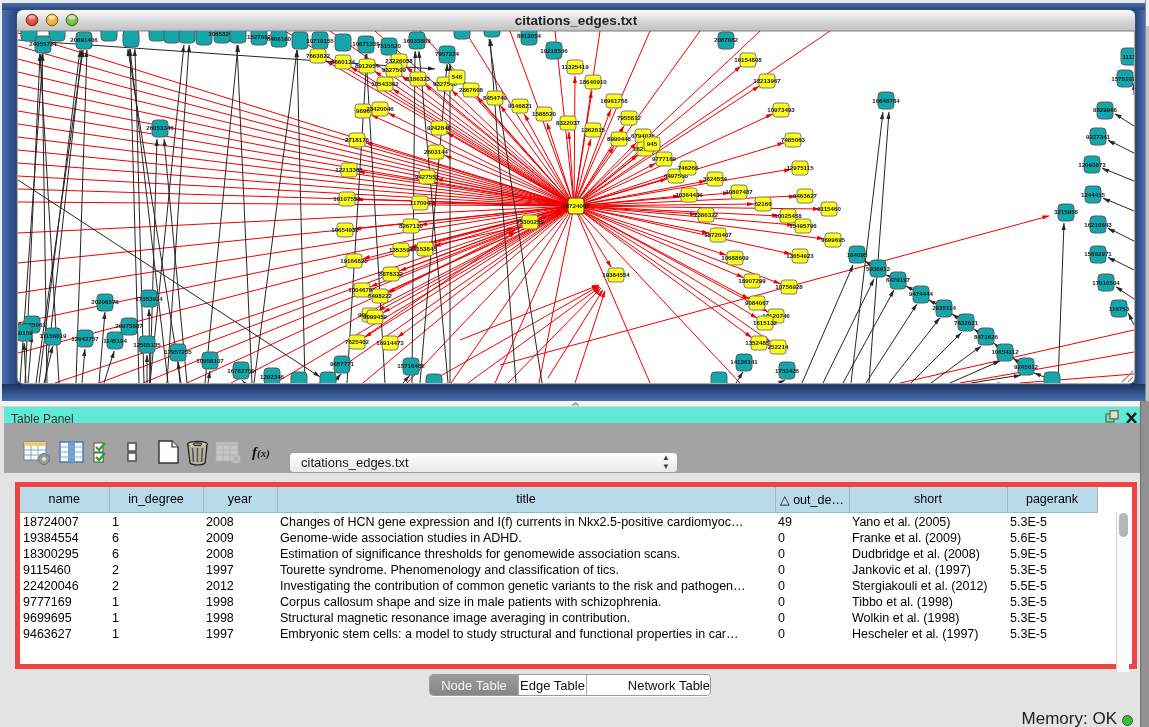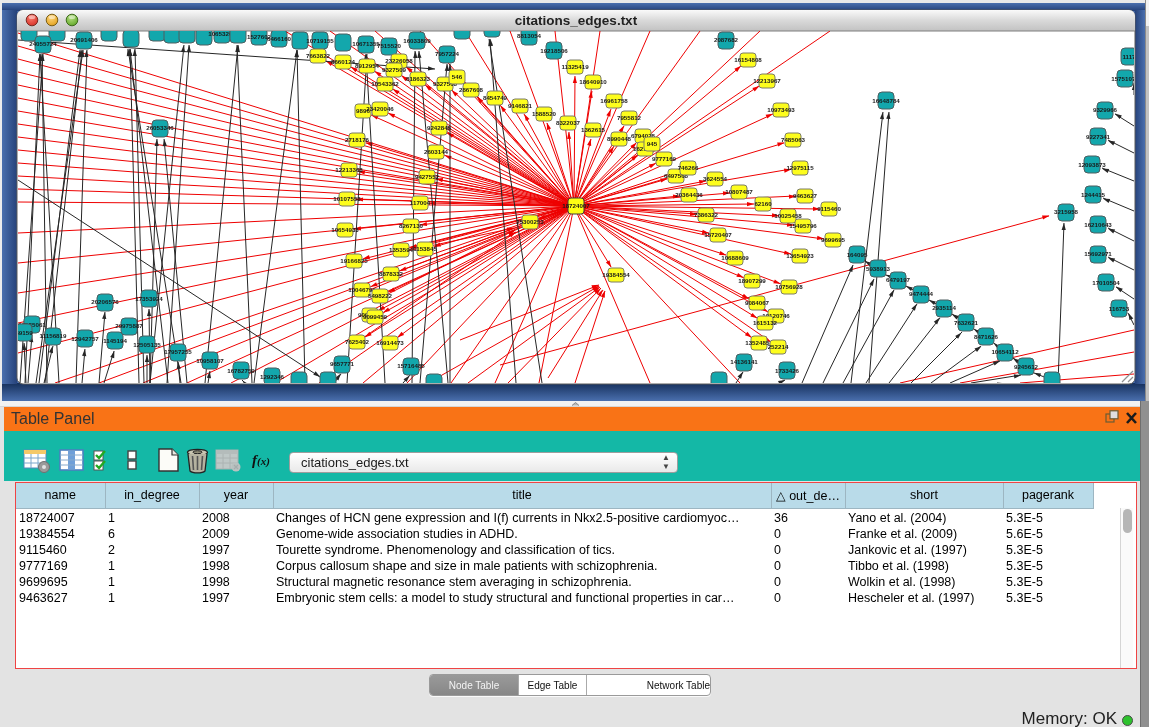--- a/index.html
+++ b/index.html
@@ -1,32 +1,32 @@
 <!DOCTYPE html>
 <html><head><meta charset="utf-8"><style>
 * { margin:0; padding:0; box-sizing:border-box; }
 body { width:1149px; height:727px; font-family:"Liberation Sans", sans-serif; background:#e9e9e9; overflow:hidden; position:relative; }
 #top { position:absolute; left:0; top:0; width:1149px; height:401px; }
 #bottom { position:absolute; left:0; top:401px; width:1140px; height:326px; background:#e3e3e3; }
 #rstrip { position:absolute; left:1140px; top:401px; width:9px; height:326px; background:#909090; border-left:1px solid #6f6f6f; }
 #rstrip2 { position:absolute; left:1145px; top:0; width:4px; height:401px; background:#c2c2c2; border-left:1px solid #8a8a8a; }
 #rstrip2 .cap { position:absolute; left:0; top:0; width:4px; height:26px; background:#f2f2f2; }
 #split { position:absolute; left:0; top:0; width:1140px; height:6px; background:#f2f2f2; border-bottom:1px solid #d6d6d6; }
-#tpbar { position:absolute; left:4px; top:6px; width:1136px; height:24px; background:#f97316; color:#333; font-size:16px; line-height:24px; padding-left:7px; }
+#tpbar { position:absolute; left:4px; top:6px; width:1136px; height:24px; background:#5eead4; color:#333; font-size:12px; line-height:24px; padding-left:7px; }
 #tpbar .icons { position:absolute; right:1px; top:3px; }
-#toolbar { position:absolute; left:4px; top:30px; width:1136px; height:50px; background:#14b8a6; }
+#toolbar { position:absolute; left:4px; top:22px; width:1136px; height:50px; background:#a3a3a3; }
 #combo { position:absolute; left:289px; top:51px; z-index:5; width:389px; height:21px; border:1px solid #9e9e9e; border-radius:4px; background:linear-gradient(#ffffff,#e9e9e9); font-size:13px; color:#1a1a1a; line-height:20px; padding-left:11px; }
 #combo .arr { position:absolute; right:7px; top:0px; font-size:8px; color:#444; line-height:9px; }
-#tablewrap { position:absolute; left:15px; top:81px; width:1122px; height:187px; background:#fff; border:1px solid #ef4444; }
+#tablewrap { position:absolute; left:15px; top:81px; width:1122px; height:187px; background:#fff; border:5px solid #ef4444; }
 table.t { border-collapse:collapse; table-layout:fixed; width:1077px; font-size:12.5px; color:#000; }
 table.t th { background:#b9dbe9; font-weight:normal; height:25px; border-right:1px solid #9db6c2; border-bottom:1px solid #9db6c2; overflow:hidden; white-space:nowrap; }
 table.t td { height:16px; box-sizing:border-box; line-height:14px; padding:2px 0 0 3px; overflow:hidden; white-space:nowrap; }
 #tabs { position:absolute; left:0; top:270px; width:1140px; height:30px; }
 .seg { position:absolute; left:429px; top:3px; height:22px; border:1px solid #9a9a9a; border-radius:4px; background:#fff; display:flex; overflow:hidden; box-shadow:0 1px 0 rgba(255,255,255,.8); }
-.seg div { text-align:center;  font-size:10px; line-height:21px; color:#111; border-right:1px solid #aaa; }
+.seg div { text-align:center;  font-size:13px; line-height:21px; color:#111; border-right:1px solid #aaa; }
 .seg div.sel { background:linear-gradient(#9a9a9a,#878787); color:#f4f4f4; }
 .seg div:last-child { border-right:none;text-align:right; }
 #status { position:absolute; right:7px; top:308px; font-size:17px; color:#222; }
 #status .dot { display:inline-block; width:11px; height:11px; border-radius:6px; background:#2ec22e; border:1px solid #4a4a4a; vertical-align:-2px; margin-left:5px; }
 #vsb { position:absolute; right:3px; top:25px; width:13px; height:160px; background:#fafafa; border-left:1px solid #d5d5d5; }
 #vsb .th { position:absolute; left:2px; top:1px; width:9px; height:24px; border-radius:5px; background:#b6b6b6; }
 </style></head>
 <body>
 <div id="top">
 <svg width="1149" height="401">
@@ -823,56 +823,74 @@
             <th>title</th>
             <th>△ out_de…</th>
             <th>short</th>
             <th>pagerank</th>
           </tr>
 <tr>
             <td>18724007</td>
             <td>1</td>
             <td>2008</td>
             <td>Changes of HCN gene expression and I(f) currents in Nkx2.5-positive cardiomyoc…</td>
-            <td>36</td>
-            <td>Yano et al. (2004)</td>
+            <td>49</td>
+            <td>Yano et al. (2005)</td>
             <td>5.3E-5</td>
           </tr>
 <tr>
             <td>19384554</td>
             <td>6</td>
             <td>2009</td>
             <td>Genome-wide association studies in ADHD.</td>
             <td>0</td>
             <td>Franke et al. (2009)</td>
             <td>5.6E-5</td>
           </tr>
 <tr>
+            <td>18300295</td>
+            <td>6</td>
+            <td>2008</td>
+            <td>Estimation of significance thresholds for genomewide association scans.</td>
+            <td>0</td>
+            <td>Dudbridge et al. (2008)</td>
+            <td>5.9E-5</td>
+          </tr>
+<tr>
             <td>9115460</td>
             <td>2</td>
             <td>1997</td>
             <td>Tourette syndrome. Phenomenology and classification of tics.</td>
             <td>0</td>
             <td>Jankovic et al. (1997)</td>
             <td>5.3E-5</td>
+          </tr>
+<tr>
+            <td>22420046</td>
+            <td>2</td>
+            <td>2012</td>
+            <td>Investigating the contribution of common genetic variants to the risk and pathogen…</td>
+            <td>0</td>
+            <td>Stergiakouli et al. (2012)</td>
+            <td>5.5E-5</td>
           </tr>
 <tr>
             <td>9777169</td>
             <td>1</td>
             <td>1998</td>
             <td>Corpus callosum shape and size in male patients with schizophrenia.</td>
             <td>0</td>
             <td>Tibbo et al. (1998)</td>
             <td>5.3E-5</td>
           </tr>
 <tr>
             <td>9699695</td>
             <td>1</td>
             <td>1998</td>
-            <td>Structural magnetic resonance stem averaging in schizophrenia.</td>
+            <td>Structural magnetic resonance image averaging in contribution.</td>
             <td>0</td>
             <td>Wolkin et al. (1998)</td>
             <td>5.3E-5</td>
           </tr>
 <tr>
             <td>9463627</td>
             <td>1</td>
             <td>1997</td>
             <td>Embryonic stem cells: a model to study structural and functional properties in car…</td>
             <td>0</td>

